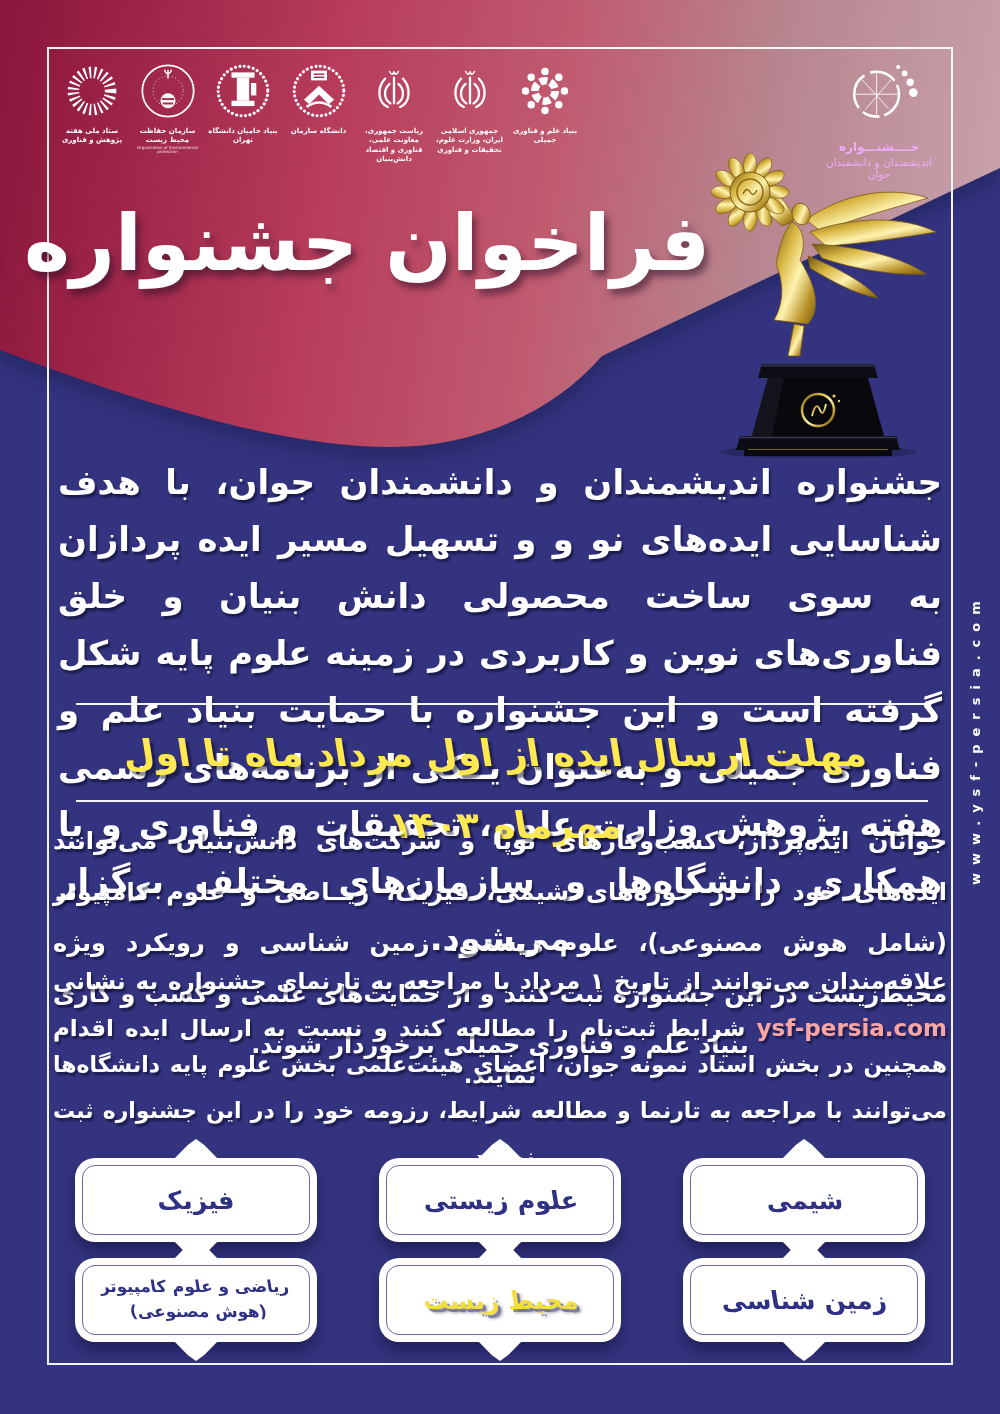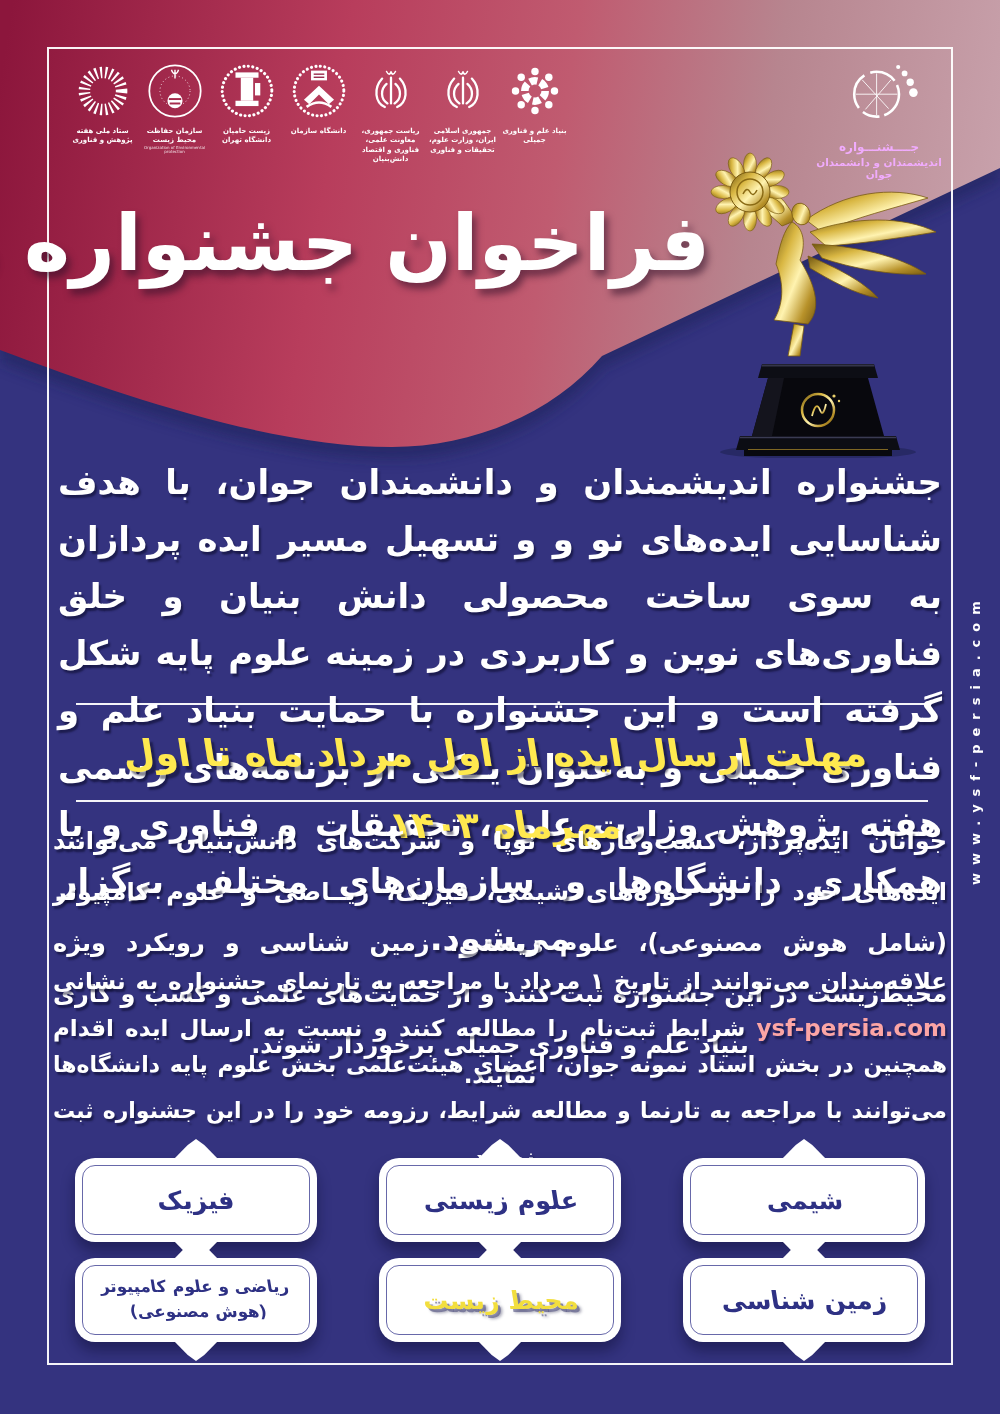--- a/index.html
+++ b/index.html
@@ -3,29 +3,29 @@
 <meta charset="utf-8">
 <style>
   html,body{margin:0;padding:0;background:#2c2b70;}
   .poster{position:relative;width:1000px;height:1414px;margin:0 auto;background:#34337f;overflow:hidden;
           font-family:"DejaVu Sans",sans-serif;}
   
   .header-svg{position:absolute;left:0;top:0;z-index:1;}
   .frame{position:absolute;left:47px;top:47px;width:902px;height:1314px;border:2px solid rgba(255,255,255,.95);
          z-index:3;pointer-events:none;}
   
-  .logos{position:absolute;left:56px;top:58px;width:525px;display:flex;justify-content:center;z-index:6;}
+  .logos{position:absolute;left:56px;top:58px;width:525px;display:flex;justify-content:space-between;z-index:6;}
   .logo-item{width:72px;text-align:center;color:#fff;}
   .logo-item svg{display:block;margin:0 auto;}
   .logo-cap{font-size:7px;font-weight:bold;line-height:1.35;margin-top:3px;direction:rtl;}
   .logo-cap-en{font-size:4px;line-height:1.1;opacity:.85;}
   
   .fest{position:absolute;left:814px;top:56px;width:130px;text-align:center;color:#f0abfc;z-index:6;}
   .fest-t1{font-size:12px;font-weight:bold;letter-spacing:2px;direction:rtl;margin-top:2px;}
-  .fest-t2{font-size:10.5px;font-weight:bold;direction:rtl;margin-top:2px;}
+  .fest-t2{font-size:10.5px;font-weight:normal;direction:rtl;margin-top:2px;}
   
   .title{position:absolute;left:40px;top:198px;width:670px;z-index:6;direction:rtl;text-align:center;
          font-size:78px;font-weight:bold;color:#fff;white-space:nowrap;
          text-shadow:4px 6px 7px rgba(45,15,40,.55);}
   
   .site-vert{position:absolute;left:968px;top:275px;height:610px;z-index:6;writing-mode:vertical-rl;
              transform:rotate(180deg);color:#fff;font-size:13px;font-weight:bold;letter-spacing:8px;
              display:flex;align-items:center;}
   
   .trophy{position:absolute;left:688px;top:128px;z-index:4;}
@@ -162,21 +162,21 @@
       <div class="logo-cap-en">Organization of Environmental protection</div>
     </div>
     <div class="logo-item">
       <svg width="62" height="66" viewBox="-35 -35 70 70">
         <circle r="28" fill="none" stroke="#fff" stroke-width="3.5" stroke-dasharray="0.1 5" stroke-linecap="round"></circle>
         <rect x="-13" y="-21" width="26" height="6" fill="#fff"></rect>
         <rect x="-7" y="-15" width="14" height="26" fill="#fff"></rect>
         <rect x="-13" y="11" width="26" height="6" fill="#fff"></rect>
         <rect x="9" y="-9" width="6" height="14" fill="#fff"></rect>
       </svg>
-      <div class="logo-cap">زیست حامیان دانشگاه تهران</div>
+      <div class="logo-cap">بنیاد حامیان دانشگاه تهران</div>
     </div>
     <div class="logo-item">
       <svg width="62" height="66" viewBox="-35 -35 70 70">
         <circle r="28" fill="none" stroke="#fff" stroke-width="3.5" stroke-dasharray="0.1 5" stroke-linecap="round"></circle>
         <rect x="-9" y="-23" width="18" height="11" fill="#fff"></rect>
         <line x1="-6" y1="-19" x2="6" y2="-19" stroke="#9b2d4e" stroke-width="1.6"></line>
         <line x1="-6" y1="-15.5" x2="6" y2="-15.5" stroke="#9b2d4e" stroke-width="1.6"></line>
         <path d="M-17,10 L0,-6 L17,10 L11,15 L0,4 L-11,15 Z" fill="#fff"></path>
         <path d="M-14,18 Q0,8 14,18" fill="none" stroke="#fff" stroke-width="3"></path>
       </svg>

